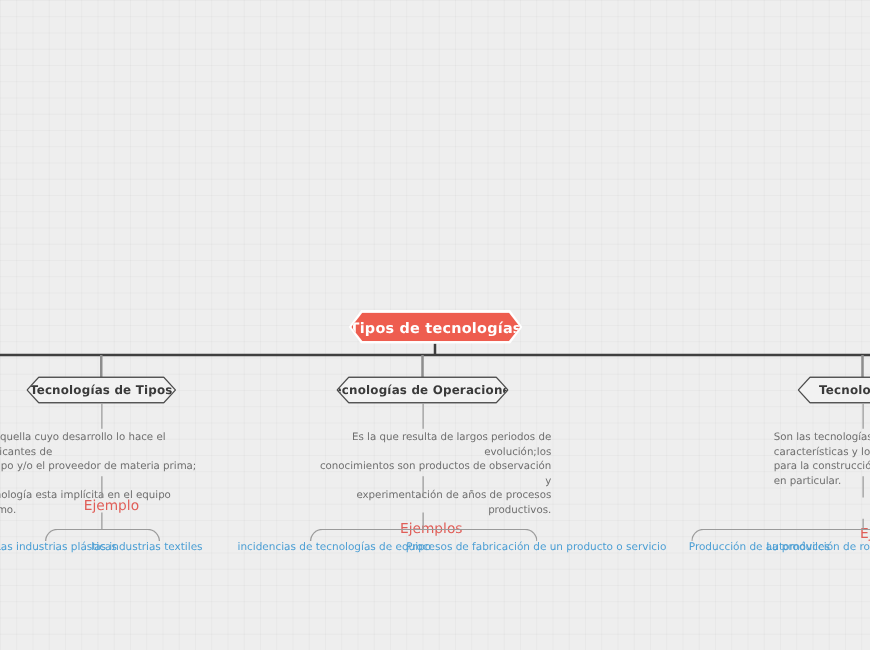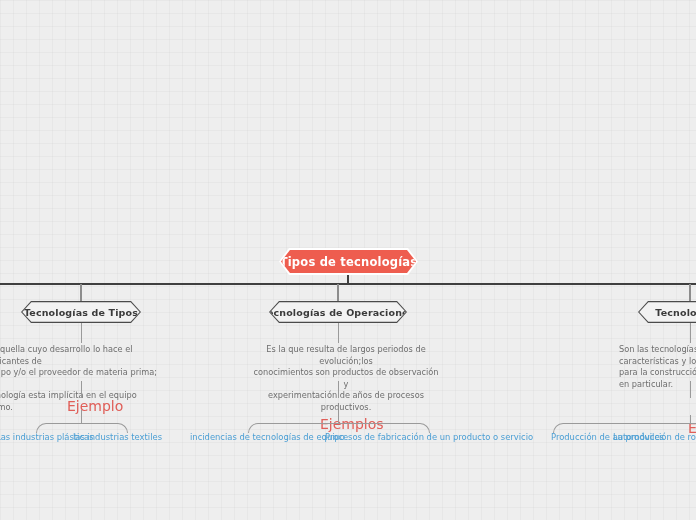--- a/index.html
+++ b/index.html
@@ -62,21 +62,21 @@
   .desc{
     position:absolute;
     color:#6e6e6e;
     font-size:8.2px;
     line-height:11.6px;
     white-space:pre-line;
   }
   .exlabel{
     position:absolute;
     color:#e05d57;
-    font-size:14px;
+    font-size:11px;
     white-space:nowrap;
   }
   .leaf{
     position:absolute;
     color:#4a9ed4;
     font-size:8.4px;
     white-space:nowrap;
   }
 </style>
 </head>
@@ -121,21 +121,21 @@
   <div class="link-v" style="left:337px;top:284px;height:18px;"></div>
 
   <div class="hexnode l2-outer" style="left:269px;top:301px;width:138px;height:22px;">
     <div class="l2-inner">
       <span class="l2-label">Tecnologías de Operaciones</span>
     </div>
   </div>
 
   <div class="link-v thin" style="left:338px;top:323px;height:20px;"></div>
 
-  <div class="desc" style="left:251px;top:344px;width:190px;text-align:center;">Es la que resulta de largos periodos de evolución;los
+  <div class="desc" style="left:251px;top:344px;width:190px;text-align:right;">Es la que resulta de largos periodos de evolución;los
 conocimientos son productos de observación y
 experimentación de años de procesos productivos.</div>
 
   <div class="link-v thin" style="left:338px;top:381px;height:17px;"></div>
 
   <div class="exlabel" style="left:320px;top:416px;">Ejemplos</div>
 
   <div class="link-v thin" style="left:338px;top:410px;height:14px;"></div>
 
   <div class="bracket" style="left:248px;top:423px;width:180px;height:9px;"></div>

